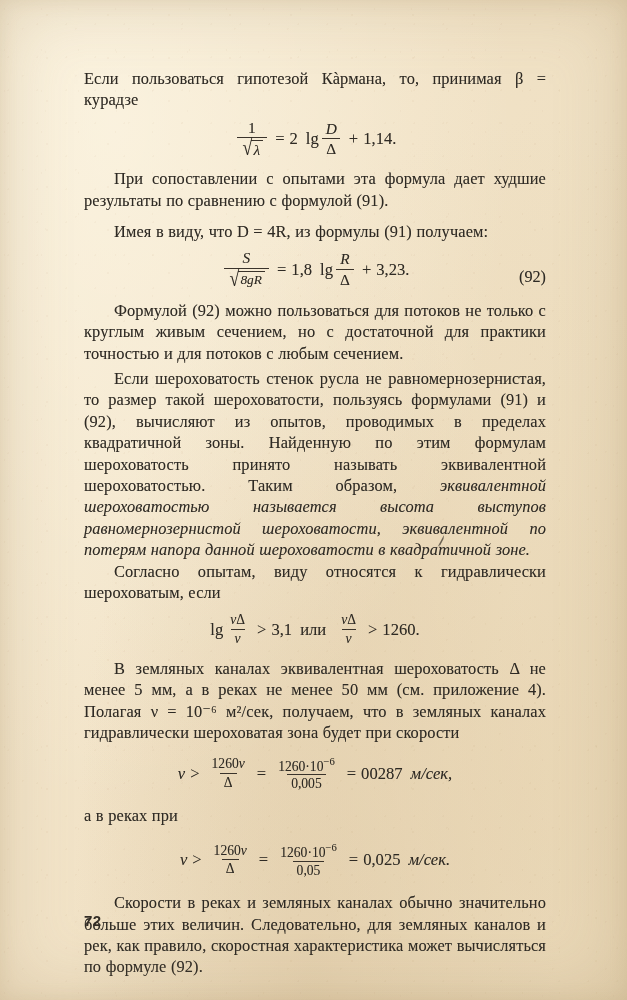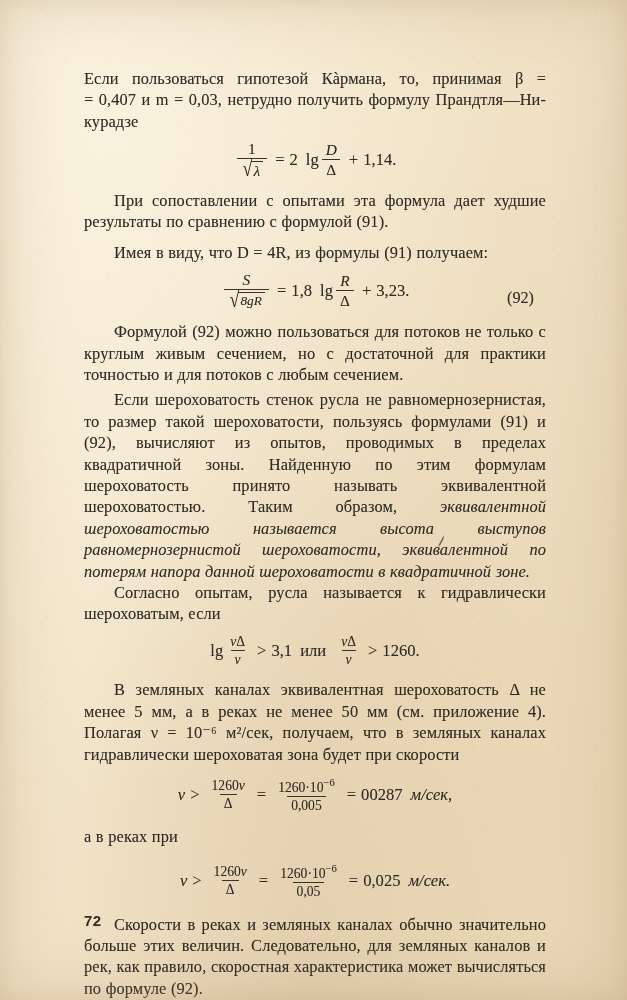--- a/index.html
+++ b/index.html
@@ -72,21 +72,21 @@
   .mathrow {
     position: relative;
     display: flex;
     align-items: center;
     justify-content: center;
     font-size: 16.6px;
     text-shadow: 0 0 .6px rgba(46,42,36,.30);
   }
   .mathrow .eqno {
     position: absolute;
-    right: 12px;
+    right: 0;
     bottom: 2px;
     font-size: 16.2px;
   }
   .m { font-style: italic; font-family: "Liberation Serif", serif; }
   .up { font-style: normal; }
   .op { margin: 0 5px; font-style: normal; }
   .num { font-style: normal; }
 
   
   .frac {
@@ -157,21 +157,20 @@
 </style>
 </head>
 <body>
 
 <div id="page">
 
   <div id="column">
 
     <p class="para" style="white-space:nowrap;margin-top:6px;">
       <span style="display:block; text-align:justify; text-align-last:justify;">Если пользоваться гипотезой Кàрмана, то, принимая β =</span>
-      <span style="display:block; text-align:justify; text-align-last:justify;">= 0,407 и m = 0,03, нетрудно получить формулу Прандтля—Ни-</span>
       <span style="display:block;">курадзе</span>
     </p>
 
     <div class="mathrow" style="margin-top:9px; margin-bottom:10px;">
       <span class="frac">
         <span class="t num">1</span>
         <span class="b">
           <span class="rad">
             <span class="sign">√</span>
               <span class="body m">λ</span>
@@ -216,21 +215,21 @@
       <span class="num">3,23.</span>
       <span class="eqno">(92)</span>
     </div>
 
     <p class="para indent" style="margin-bottom:4px;">Формулой (92) можно пользоваться для потоков не только с круглым живым сечением, но с достаточной для практики точностью и для потоков с любым сечением.</p>
 
     <p class="para indent" style="margin-bottom:0;font-family:Liberation Serif, serif;">
       <span>Если шероховатость стенок русла не равномернозернистая, то размер такой шероховатости, пользуясь формулами (91) и (92), вычисляют из опытов, проводимых в пределах квадратичной зоны. Найденную по этим формулам шероховатость принято называть эквивалентной шероховатостью. Таким образом, </span><span class="ital">эквивалентной шероховатостью называется высота выступов равномернозернистой шероховатости, эквивалентной по потерям напора данной шероховатости в квадратичной зоне.</span>
     </p>
 
-    <p class="para indent" style="margin-bottom:2px;">Согласно опытам, русла называется к гидравлически шероховатым, если</p>
+    <p class="para indent" style="margin-bottom:2px;">Согласно опытам, виду относятся к гидравлически шероховатым, если</p>
 
     <div class="mathrow" style="margin-top:10px; margin-bottom:12px;">
       <span class="up">lg</span>
       <span class="frac sm">
         <span class="t"><span class="m">v</span><span class="up">Δ</span></span>
         <span class="b m">ν</span>
       </span>
       <span class="op">&gt;</span>
       <span class="num">3,1</span>
       <span class="sp"></span>

